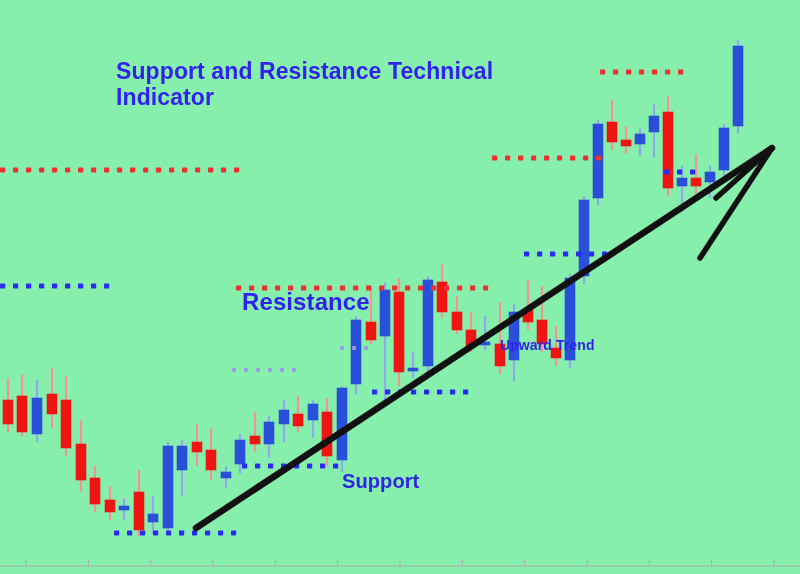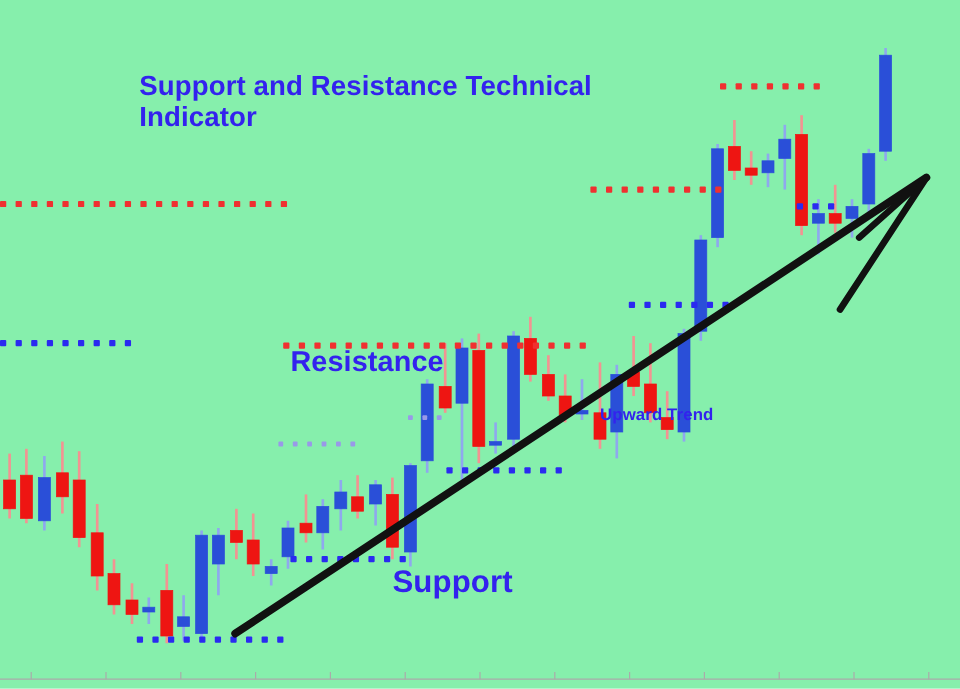--- a/index.html
+++ b/index.html
@@ -40,23 +40,23 @@
     font-size: 23px;
     width: 400px;
   }
   #resistance-label {
     left: 242px;
     top: 252px;
     font-size: 24px;
     margin-top: 36px;
   }
   #support-label {
-    left: 327px;
+    left: 342px;
     top: 470px;
-    font-size: 26px;
+    font-size: 20px;
   }
   #trend-label {
     left: 500px;
     top: 338px;
     font-size: 14px;
   }
 </style>
 </head>
 <body>
 

